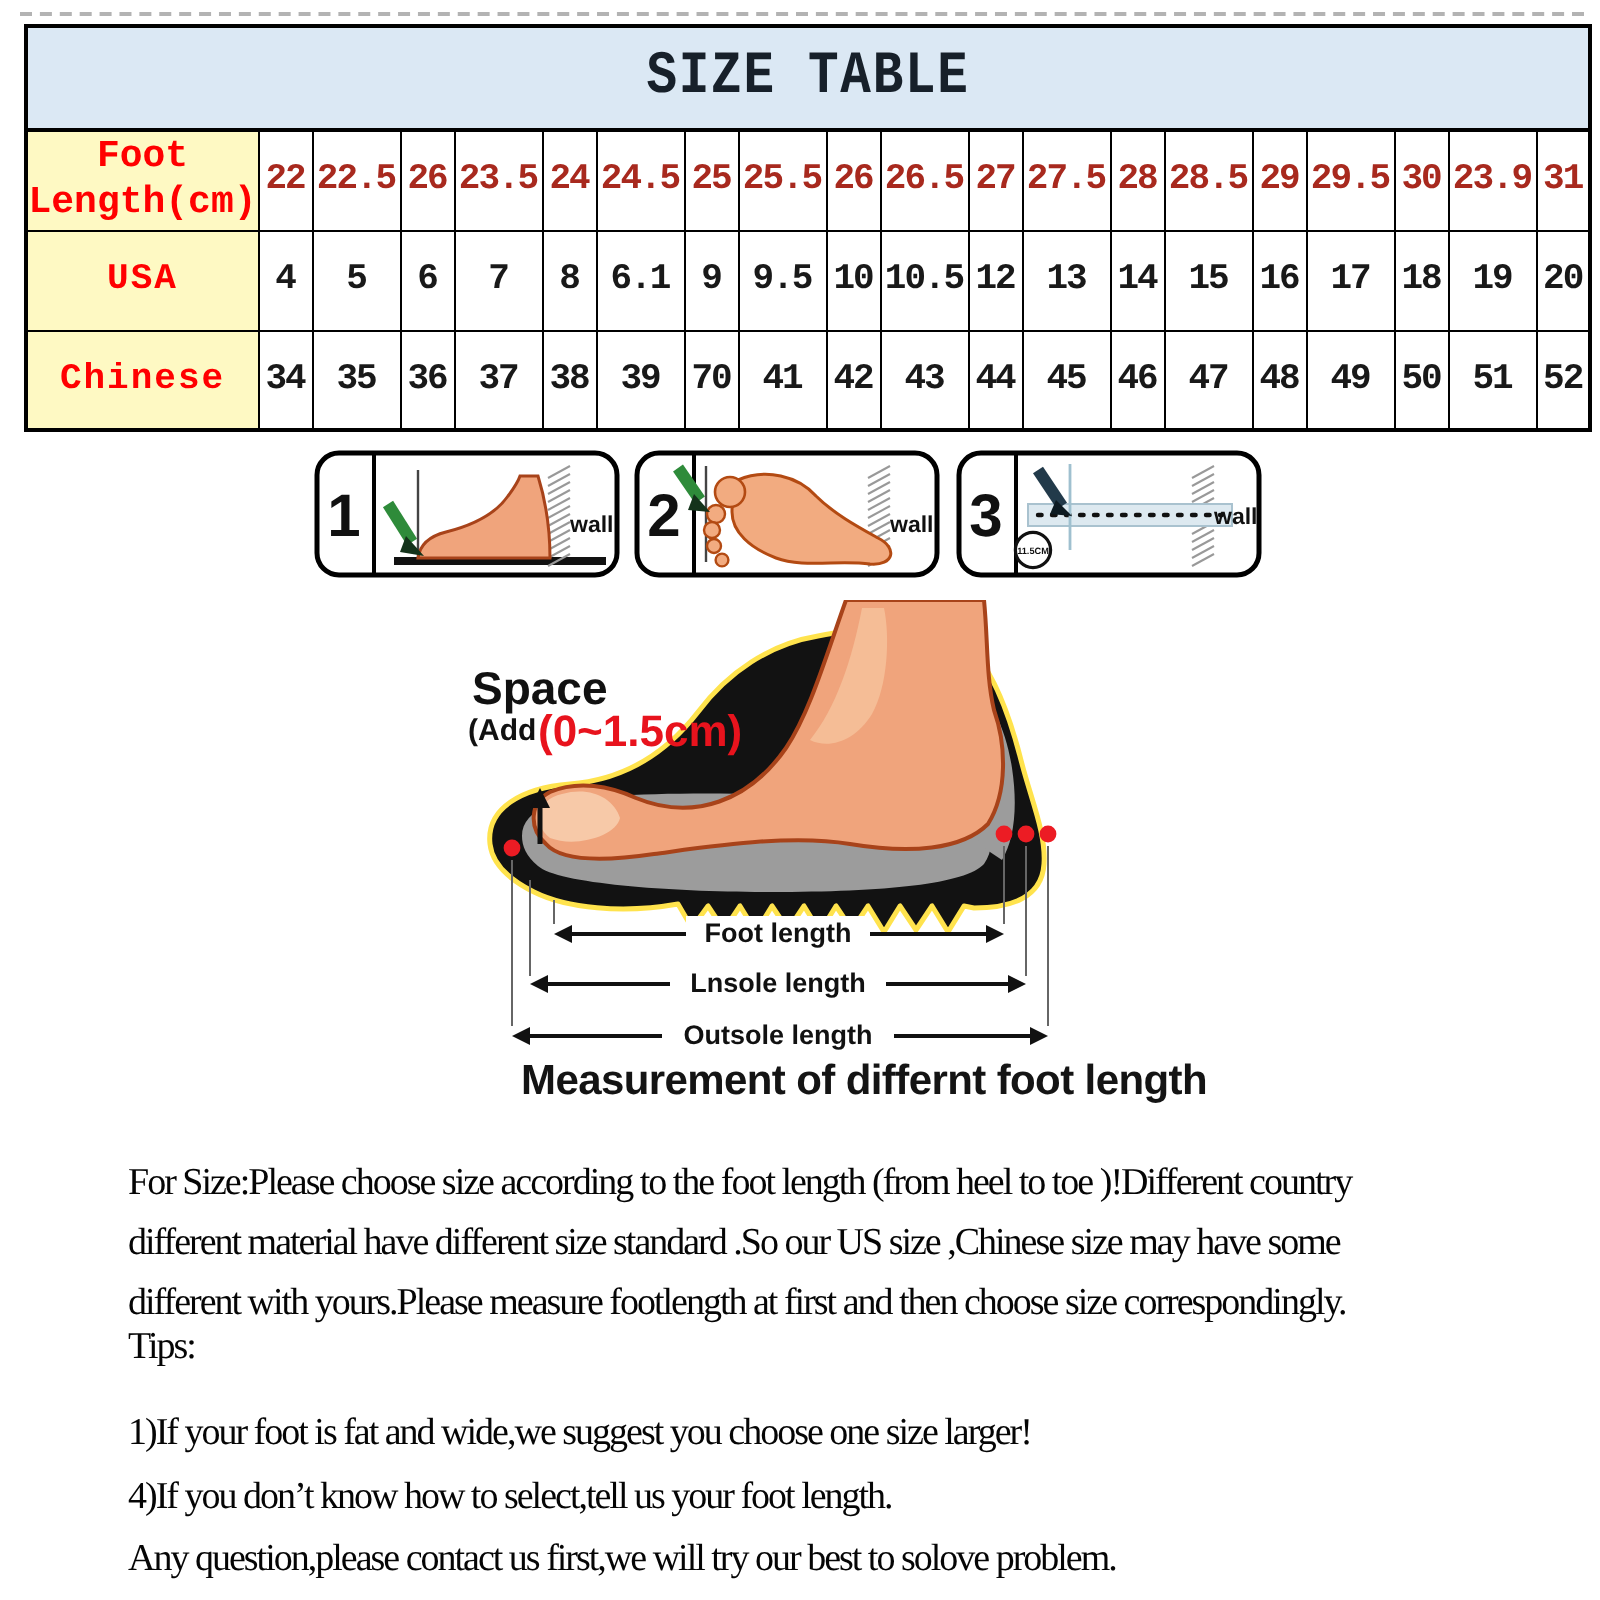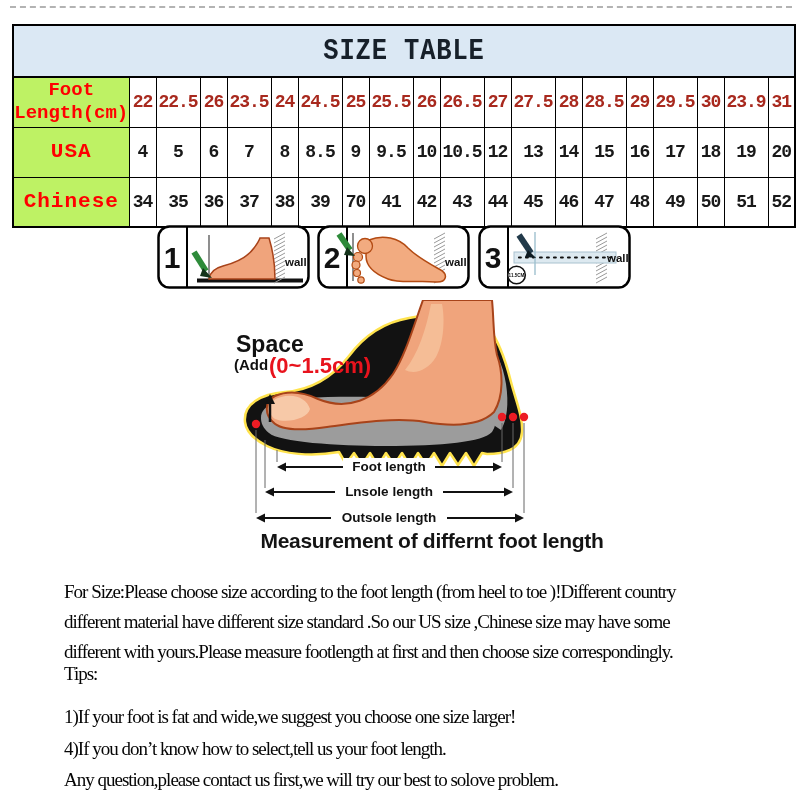--- a/index.html
+++ b/index.html
@@ -2,29 +2,29 @@
 <html><head>
 <meta charset="utf-8">
 <style>
   html,body{margin:0;padding:0;background:#fff;}
   #stage{position:relative;width:800px;height:800px;background:#fff;overflow:hidden;
          font-family:"Liberation Sans",sans-serif;}
   .top-dash{position:absolute;left:10px;right:8px;top:6px;border-top:2px dashed #b3b3b3;}
 
   
   table.size-table{position:absolute;left:12px;top:12px;width:780px;border-collapse:collapse;
-                   table-layout:fixed;border:2px solid #000;background:#fff;margin-top:12px;}
+                   table-layout:fixed;border:2px solid #000;background:#fff;}
   table.size-table td{border:1px solid #000;text-align:center;vertical-align:middle;padding:0;
                       font-family:"Liberation Mono",monospace;font-weight:bold;overflow:hidden;}
   tr.title-row td{height:50px;background:#dbe8f4;border-bottom:2px solid #000;color:#17202a;}
   tr.title-row .t-inner{display:inline-block;font-size:30px;letter-spacing:1px;
                         transform:scaleX(.85);transform-origin:center;white-space:nowrap;}
   tr.data-row{height:50px;}
-  td.label-cell{background:#bef264;color:#ff0000;font-size:19px;line-height:1.25;}
-  td.label-cell.single{font-size:21px;letter-spacing:1px;}
+  td.label-cell{background:#fef9c3;color:#ff0000;font-size:19px;line-height:1.25;}
+  td.label-cell.single{font-size:18px;letter-spacing:1px;}
   td.value-cell{font-size:18px;color:#191919;letter-spacing:-1px;}
   tr.row-0 td.value-cell{color:#a8291e;}
 
   
   .panel{position:absolute;top:225px;width:153px;height:64px;}
   .p1{left:157px;} .p2{left:317px;} .p3{left:478px;}
   #foot-diagram{position:absolute;left:185px;top:300px;width:440px;height:255px;}
 
   .measure-heading{position:absolute;left:0;top:529px;width:800px;text-align:center;
                    font-size:21px;font-weight:bold;color:#141414;letter-spacing:-0.3px;margin-left:32px;}
@@ -91,21 +91,21 @@
           <td class="value-cell">23.9</td>
           <td class="value-cell">31</td>
         </tr>
         <tr class="data-row row-1">
           <td class="label-cell single">USA</td>
           <td class="value-cell">4</td>
           <td class="value-cell">5</td>
           <td class="value-cell">6</td>
           <td class="value-cell">7</td>
           <td class="value-cell">8</td>
-          <td class="value-cell">8.5</td>
+          <td class="value-cell">6.1</td>
           <td class="value-cell">9</td>
           <td class="value-cell">9.5</td>
           <td class="value-cell">10</td>
           <td class="value-cell">10.5</td>
           <td class="value-cell">12</td>
           <td class="value-cell">13</td>
           <td class="value-cell">14</td>
           <td class="value-cell">15</td>
           <td class="value-cell">16</td>
           <td class="value-cell">17</td>

